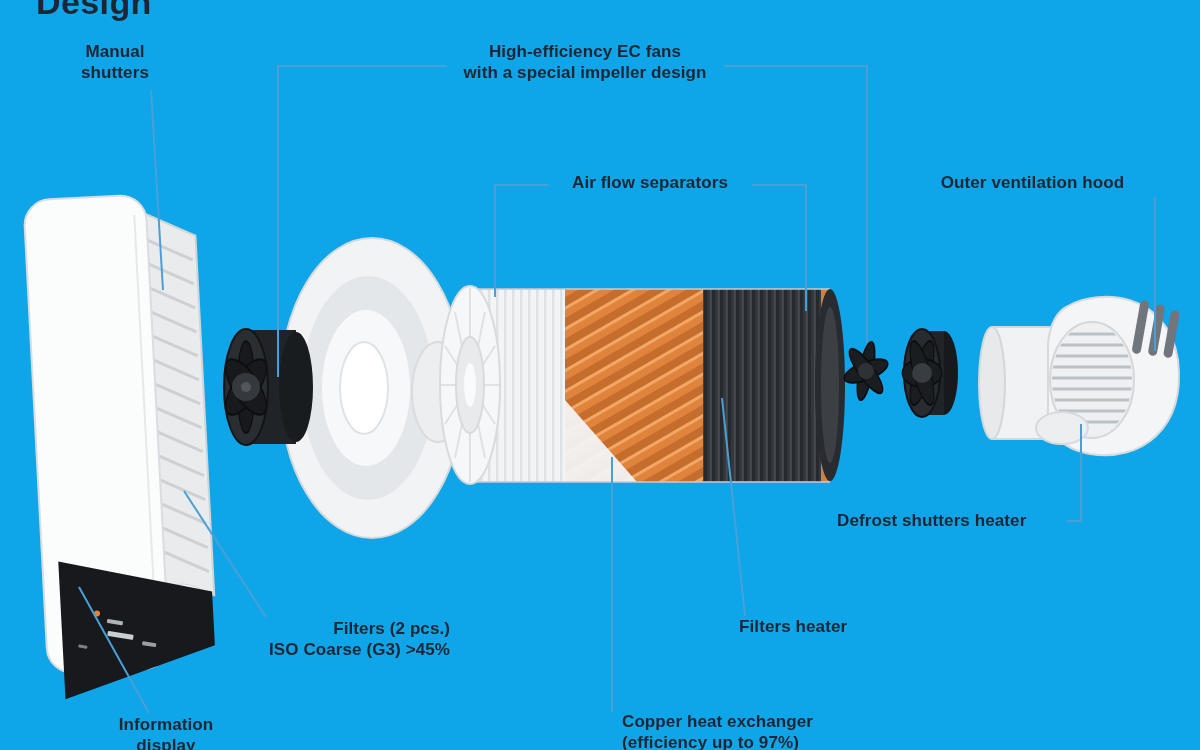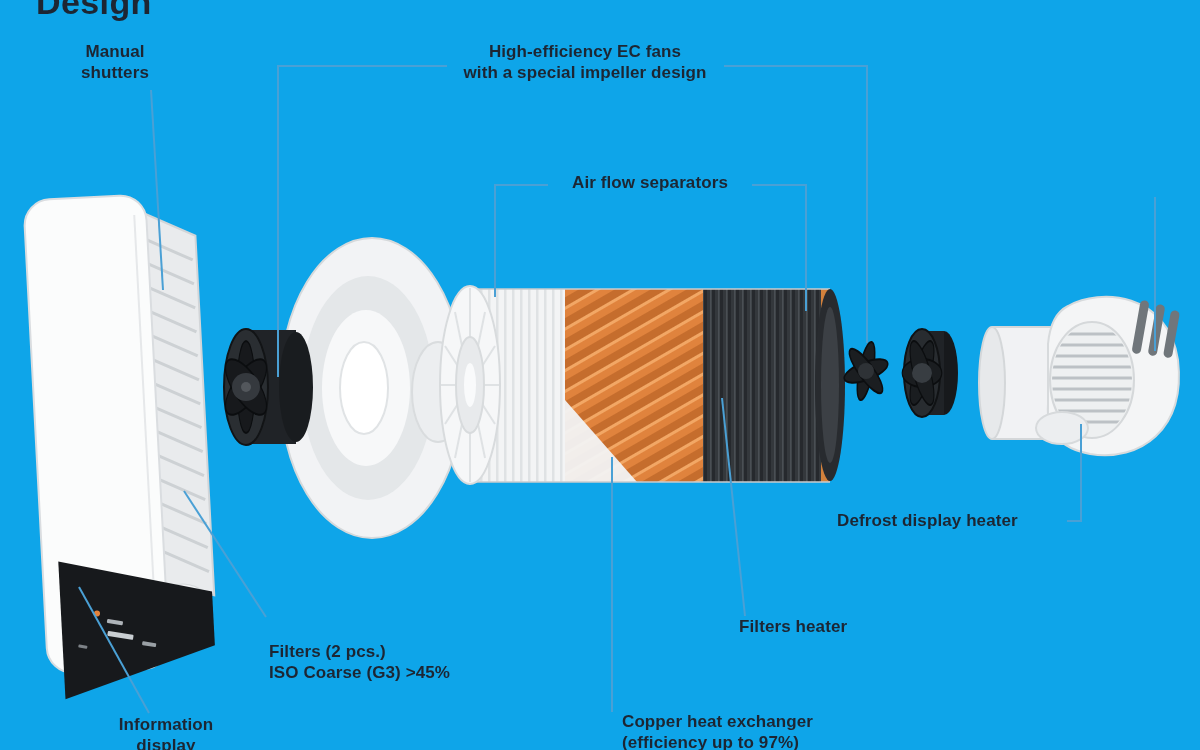--- a/index.html
+++ b/index.html
@@ -11,21 +11,21 @@
   .lbl { position:absolute; z-index:2; font-size:17px; font-weight:700; color:#1d2633;
          line-height:1.22; white-space:pre-line; letter-spacing:.1px; }
   .center { text-align:center; }
   .nowrap { white-space:nowrap; }
   .l-manual   { left:52px;  top:42px;  width:126px; }
   .l-ecfans   { left:425px; top:42px;  width:320px; }
   .l-airflow  { left:548px; top:173px; width:204px; }
   .l-hood     { left:910px; top:173px; width:245px; }
   .l-defrost  { left:837px; top:511px; }
   .l-eheater  { left:739px; top:617px; }
-  .l-filters  { left:269px; top:642px; }
+  .l-filters  { left:269px; top:619px;text-align:right; }
   .l-info     { left:96px;  top:715px; width:140px; }
   .l-copper   { left:622px; top:712px; }
 </style>
 </head>
 <body>
 
 <div class="stage">
 
   <div class="title">Design</div>
 
@@ -193,21 +193,22 @@
       <polyline points="149,713 79,587"></polyline>
       <polyline points="612,712 612,457"></polyline>
     </g>
   </svg>
 
   <div class="lbl center l-manual">Manual
 shutters</div>
   <div class="lbl center l-airflow">Air flow separators</div>
   <div class="lbl center l-ecfans">High-efficiency EC fans
 with a special impeller design</div>
-  <div class="lbl nowrap l-defrost">Defrost display heater</div>
+  <div class="lbl center l-hood">Outer ventilation hood</div>
+  <div class="lbl nowrap l-defrost">Defrost shutters heater</div>
   <div class="lbl nowrap l-eheater">Filters heater</div>
   <div class="lbl l-filters">Filters (2 pcs.)
 ISO Coarse (G3) &gt;45%</div>
   <div class="lbl center l-info">Information
 display</div>
   <div class="lbl l-copper">Copper heat exchanger
 (efficiency up to 97%)</div>
 
 </div>
 

